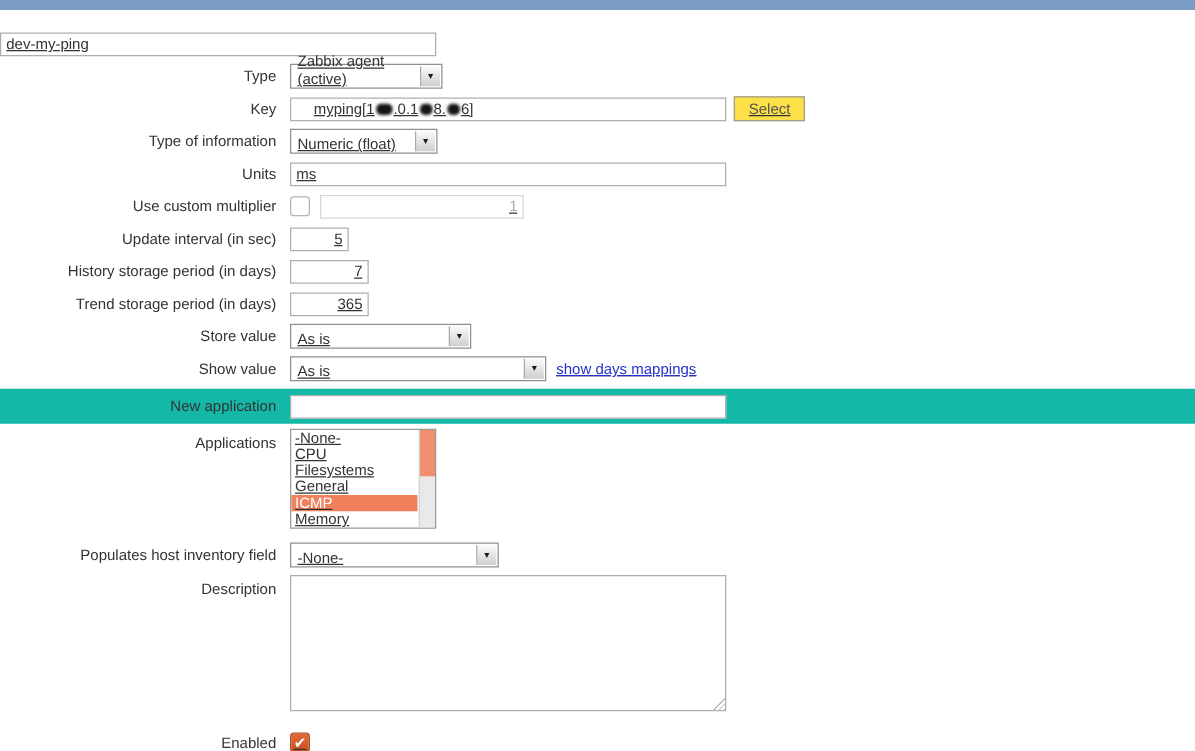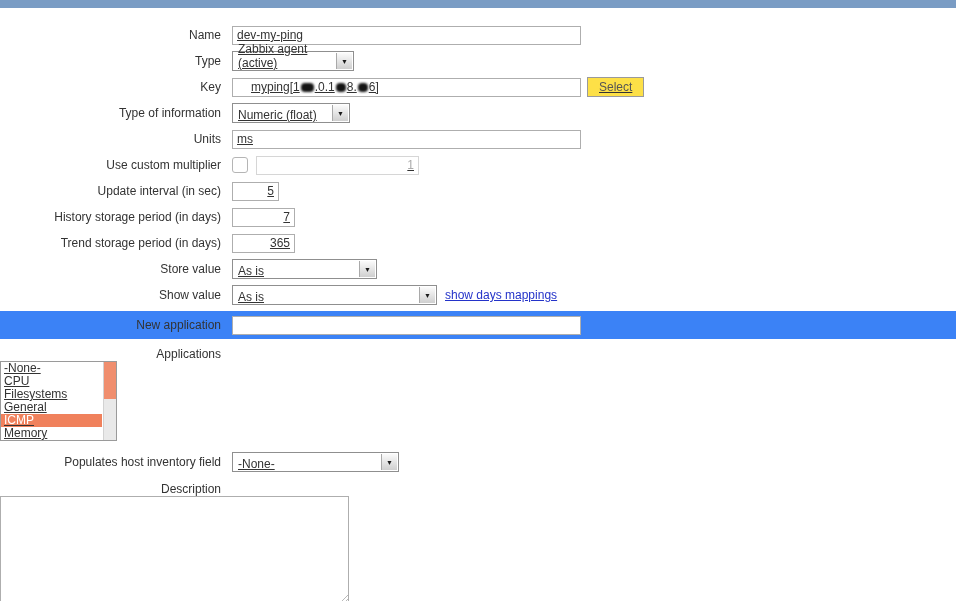--- a/index.html
+++ b/index.html
@@ -14,21 +14,21 @@
     position: relative;
   }
   .topbar { height: 8px; background: #7a9cc4; width: 100%; }
   .form { padding-top: 17px; }
   .form-row {
     display: flex;
     align-items: center;
     margin-bottom: 6px;
     min-height: 20px;
   }
-  .form-row.top-align { align-items: flex-start; flex-direction: column; }
+  .form-row.top-align { align-items: flex-start; }
   .flabel {
     width: 232px;
     flex-shrink: 0;
     text-align: right;
     padding-right: 11px;
     color: #333;
   }
   .top-align .flabel { padding-top: 4px; }
   .ctrl { display: flex; align-items: center; text-decoration: underline; }
 
@@ -114,21 +114,21 @@
   .gap8 { margin-left: 8px; }
 
   .link {
     color: #2433c9;
     text-decoration: underline;
     margin-left: 8px;
     cursor: pointer;
   }
 
   .row-newapp {
-    background: #3b82f6;
+    background: #14b8a6;
     padding: 4px 0;
     margin-bottom: 4px;
     width: 956px;
   }
 
   
   .listbox {
     position: relative;
     width: 117px;
     height: 80px;
@@ -201,21 +201,20 @@
   .mt-enabled { margin-top: 12px; }
 </style>
 </head>
 <body>
 
 <div class="topbar"></div>
 
 <div class="form">
 
   <div class="form-row">
-    <div class="flabel">Name</div>
     <div class="ctrl">
       <input class="txt w-full" type="text" value="dev-my-ping" style="">
     </div>
   </div>
 
   <div class="form-row">
     <div class="flabel">Type</div>
     <div class="ctrl">
       <div class="select sel-type">
         <span>Zabbix agent (active)</span>

